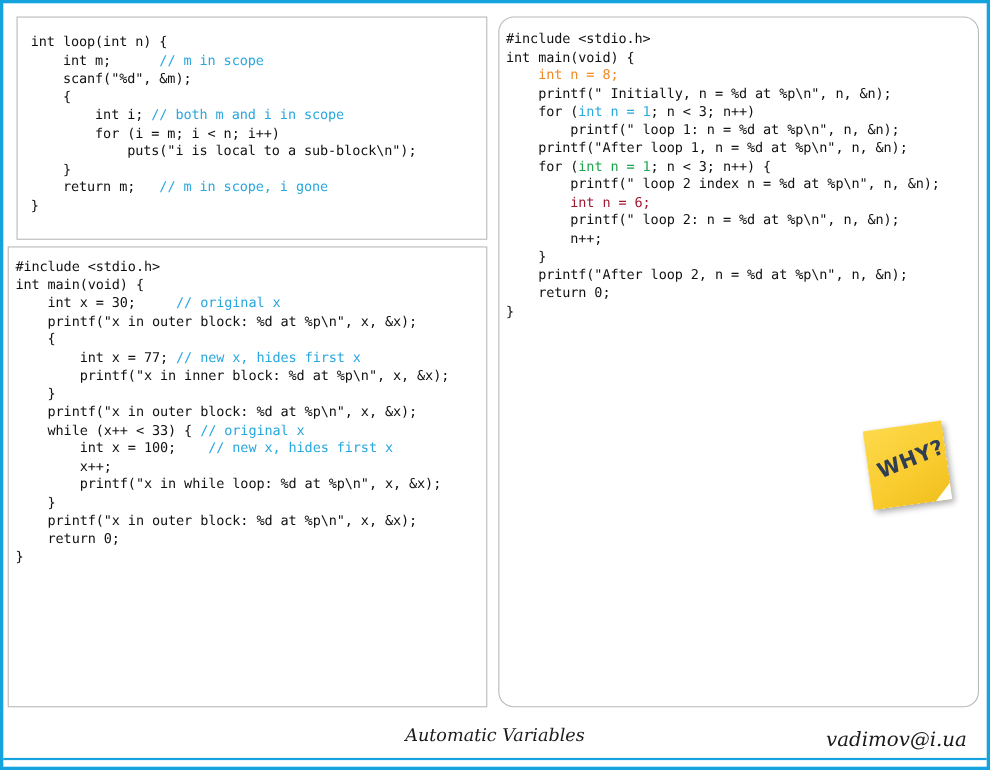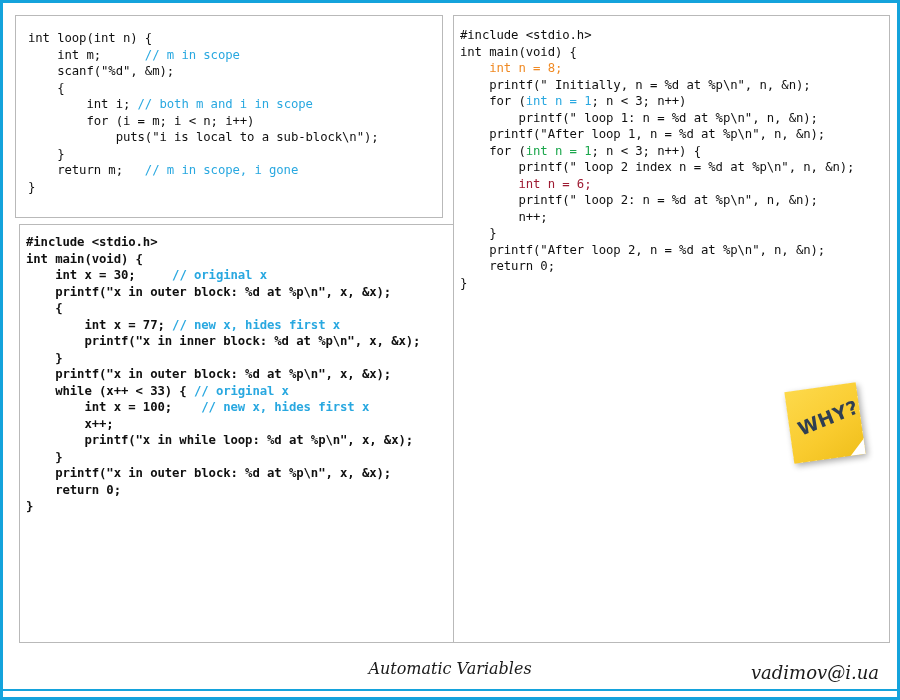--- a/index.html
+++ b/index.html
@@ -31,22 +31,22 @@
   
   .panel {
     position: absolute;
     box-sizing: border-box;
     border: 1px solid #b9b9b9;
     background: #ffffff;
     overflow: hidden;
     padding-left: 48px;
   }
   #panel-loop      { left: 12px;  top: 12px;  width: 428px; height: 203px; }
-  #panel-blocks    { left: 16px;  top: 221px; width: 436px; height: 419px; font-weight: bold; }
-  #panel-forloops  { left: 450px; top: 12px;  width: 437px; height: 628px; }
+  #panel-blocks    { left: 4px;  top: 221px; width: 436px; height: 419px; }
+  #panel-forloops  { left: 450px; top: 12px;  width: 437px; height: 628px; border-radius: 14px; }
 
   
   pre.code {
     margin: 0;
     font-family: "DejaVu Sans Mono", "Liberation Mono", monospace;
     font-size: 12.3px;
     line-height: 16.5px;
     color: #101010;
     white-space: pre;
     letter-spacing: -0.1px;

